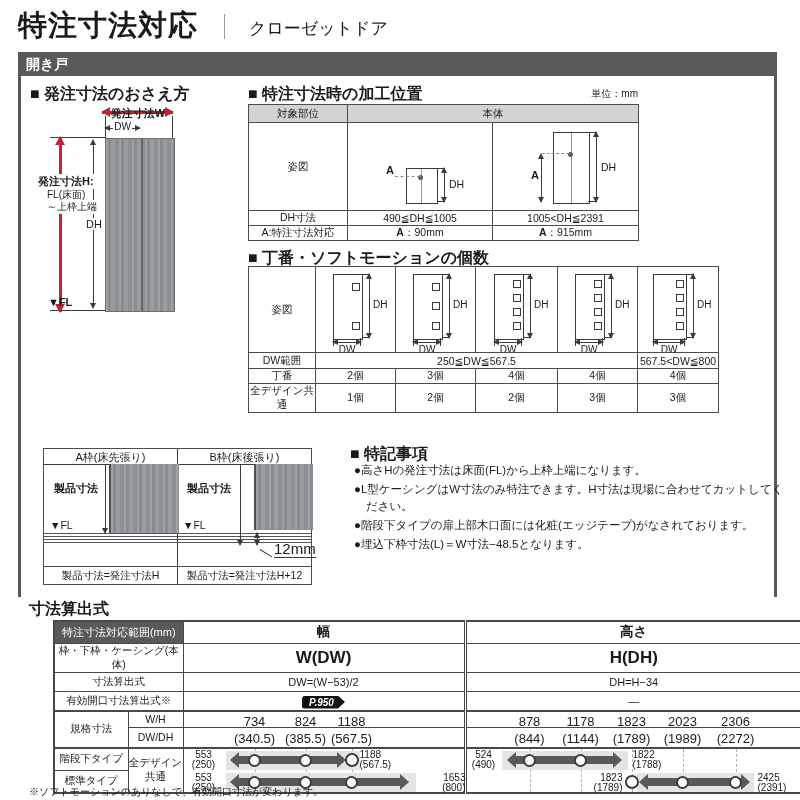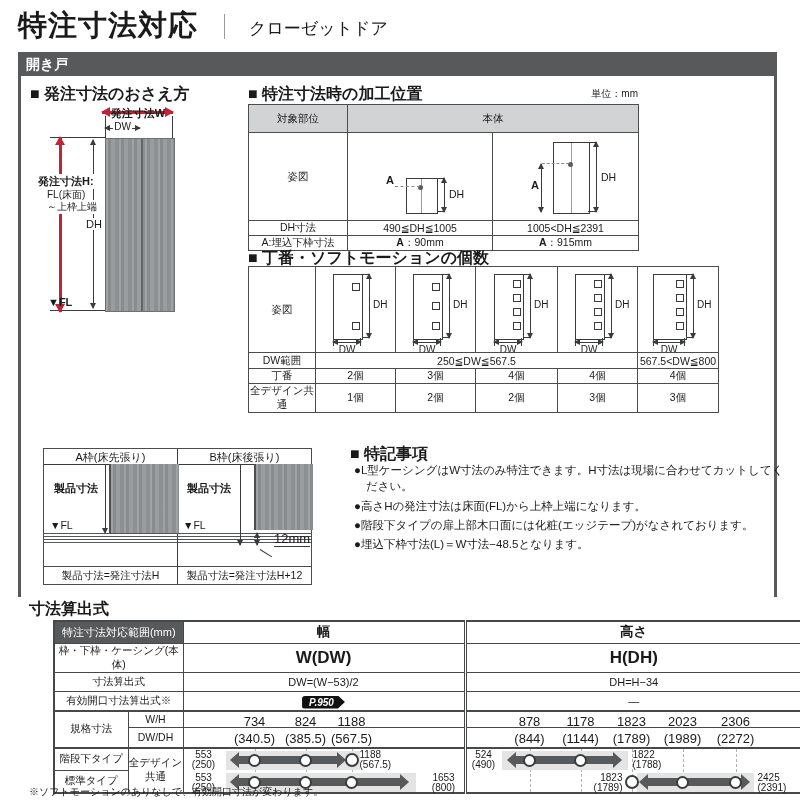--- a/index.html
+++ b/index.html
@@ -105,21 +105,21 @@
     <div class="h2 abs" style="left:227px;top:8px;">■ 特注寸法時の加工位置</div>
     <div class="abs lbl" style="left:497px;top:11px;width:120px;text-align:right;font-size:10px;">単位：mm</div>
 
     <table class="t1" style="left:227px;top:28px;width:390px;">
       <colgroup>
           <col style="width:99px">
           <col style="width:145px">
           <col style="width:146px">
         </colgroup>
       <tbody>
-          <tr style="height:28px;">
+          <tr style="height:18px;">
         <th class="gray">対象部位</th>
         <th class="gray" colspan="2">本体</th>
       </tr>
       <tr style="height:88px;">
         <th>姿図</th>
         <td class="rel">
           <div class="doorline" style="left:58px;top:45px;width:30px;height:34px;">
             <div class="abs" style="left:14px;top:0;width:1px;height:100%;background:#9a9a9a;"></div>
             <div class="dot" style="left:11px;top:6px;"></div>
           </div>
@@ -143,21 +143,21 @@
           <div class="hline" style="left:95px;top:78px;width:8px;"></div>
           <div class="abs" style="left:108px;top:38px;font-size:10.5px;">DH</div>
         </td>
       </tr>
       <tr style="height:12px;">
         <th>DH寸法</th>
         <td>490≦DH≦1005</td>
         <td>1005&lt;DH≦2391</td>
       </tr>
       <tr style="height:12px;">
-        <th>A:埋込下枠寸法</th>
+        <th>A:特注寸法対応</th>
         <td><b>A</b><span>：90mm</span></td>
         <td><b>A</b><span>：915mm</span></td>
       </tr>
     </tbody>
       </table>
 
     <div class="h2 abs" style="left:227px;top:172px;">■ 丁番・ソフトモーションの個数</div>
 
     <table class="t2" style="left:227px;top:190px;width:470px;">
       <colgroup>
@@ -286,30 +286,30 @@
       <div class="abs b lbl" style="left:10px;top:32px;font-size:11px;">製品寸法</div>
       <div class="dv noup" style="left:61px;top:15px;height:69px;"></div>
       <div class="abs lbl" style="left:6px;top:70px;font-size:10.5px;">▼FL</div>
 
       <div class="abs b lbl" style="left:143px;top:32px;font-size:11px;">製品寸法</div>
       <div class="dv noup" style="left:196px;top:15px;height:81px;"></div>
       <div class="abs lbl" style="left:139px;top:70px;font-size:10.5px;">▼FL</div>
 
       <div class="dv" style="left:213px;top:84px;height:12px;"></div>
       <div class="abs" style="left:216px;top:100px;width:14px;height:1px;background:#3a3b3c;transform:rotate(32deg);transform-origin:left center;"></div>
-      <div class="abs lbl" style="left:230px;top:82px;font-size:13px;border-bottom:1px solid #3a3b3c;">12mm</div>
+      <div class="abs lbl" style="left:230px;top:91px;font-size:15px;border-bottom:1px solid #3a3b3c;">12mm</div>
 
       <div class="abs" style="left:0;top:117px;width:133px;height:17px;border-top:1px solid #4a4c4e;line-height:17px;text-align:center;font-size:10.5px;">製品寸法=発注寸法H</div>
       <div class="abs" style="left:134px;top:117px;width:133px;height:17px;border-top:1px solid #4a4c4e;line-height:17px;text-align:center;font-size:10.5px;">製品寸法=発注寸法H+12</div>
     </div>
 
     <div class="h2 abs" style="left:329px;top:368px;">■ 特記事項</div>
     <div class="abs" style="left:333px;top:386px;width:434px;">
+      <div class="note">●高さHの発注寸法は床面(FL)から上枠上端になります。</div>
       <div class="note">●L型ケーシングはW寸法のみ特注できます。H寸法は現場に合わせてカットしてください。</div>
-      <div class="note">●高さHの発注寸法は床面(FL)から上枠上端になります。</div>
       <div class="note">●階段下タイプの扉上部木口面には化粧(エッジテープ)がなされております。</div>
       <div class="note">●埋込下枠寸法(L)＝W寸法−48.5となります。</div>
     </div>
   </div>
 
   <div class="abs b" style="left:29px;top:599px;font-size:16px;">寸法算出式</div>
 
   <table class="t3" style="left:29px;top:620px;width:748px;">
     <colgroup>
         <col style="width:74px">
@@ -391,21 +391,21 @@
         </div>
         <div class="band" style="left:42px;top:24px;width:190px;height:19px;"></div>
         <div class="rbar" style="left:55px;top:29px;width:161px;"></div>
         <div class="knob" style="left:64px;top:27px;"></div>
         <div class="knob" style="left:115px;top:27px;"></div>
         <div class="knob" style="left:161px;top:27px;"></div>
         <div class="rlabel" style="left:0;top:24px;width:40px;">
           <div>553</div>
               <div>(250)</div>
         </div>
-        <div class="rlabel" style="left:238px;top:24px;width:44px;text-align:center;">
+        <div class="rlabel" style="left:238px;top:24px;width:44px;text-align:right;">
           <div>1653</div>
               <div>(800)</div>
         </div>
       </td>
       <td class="rel thick dbl" rowspan="2">
         <div class="guide" style="left:63px;"></div>
         <div class="guide" style="left:114px;"></div>
         <div class="guide" style="left:165px;"></div>
         <div class="guide" style="left:216px;"></div>
         <div class="guide" style="left:269px;"></div>

